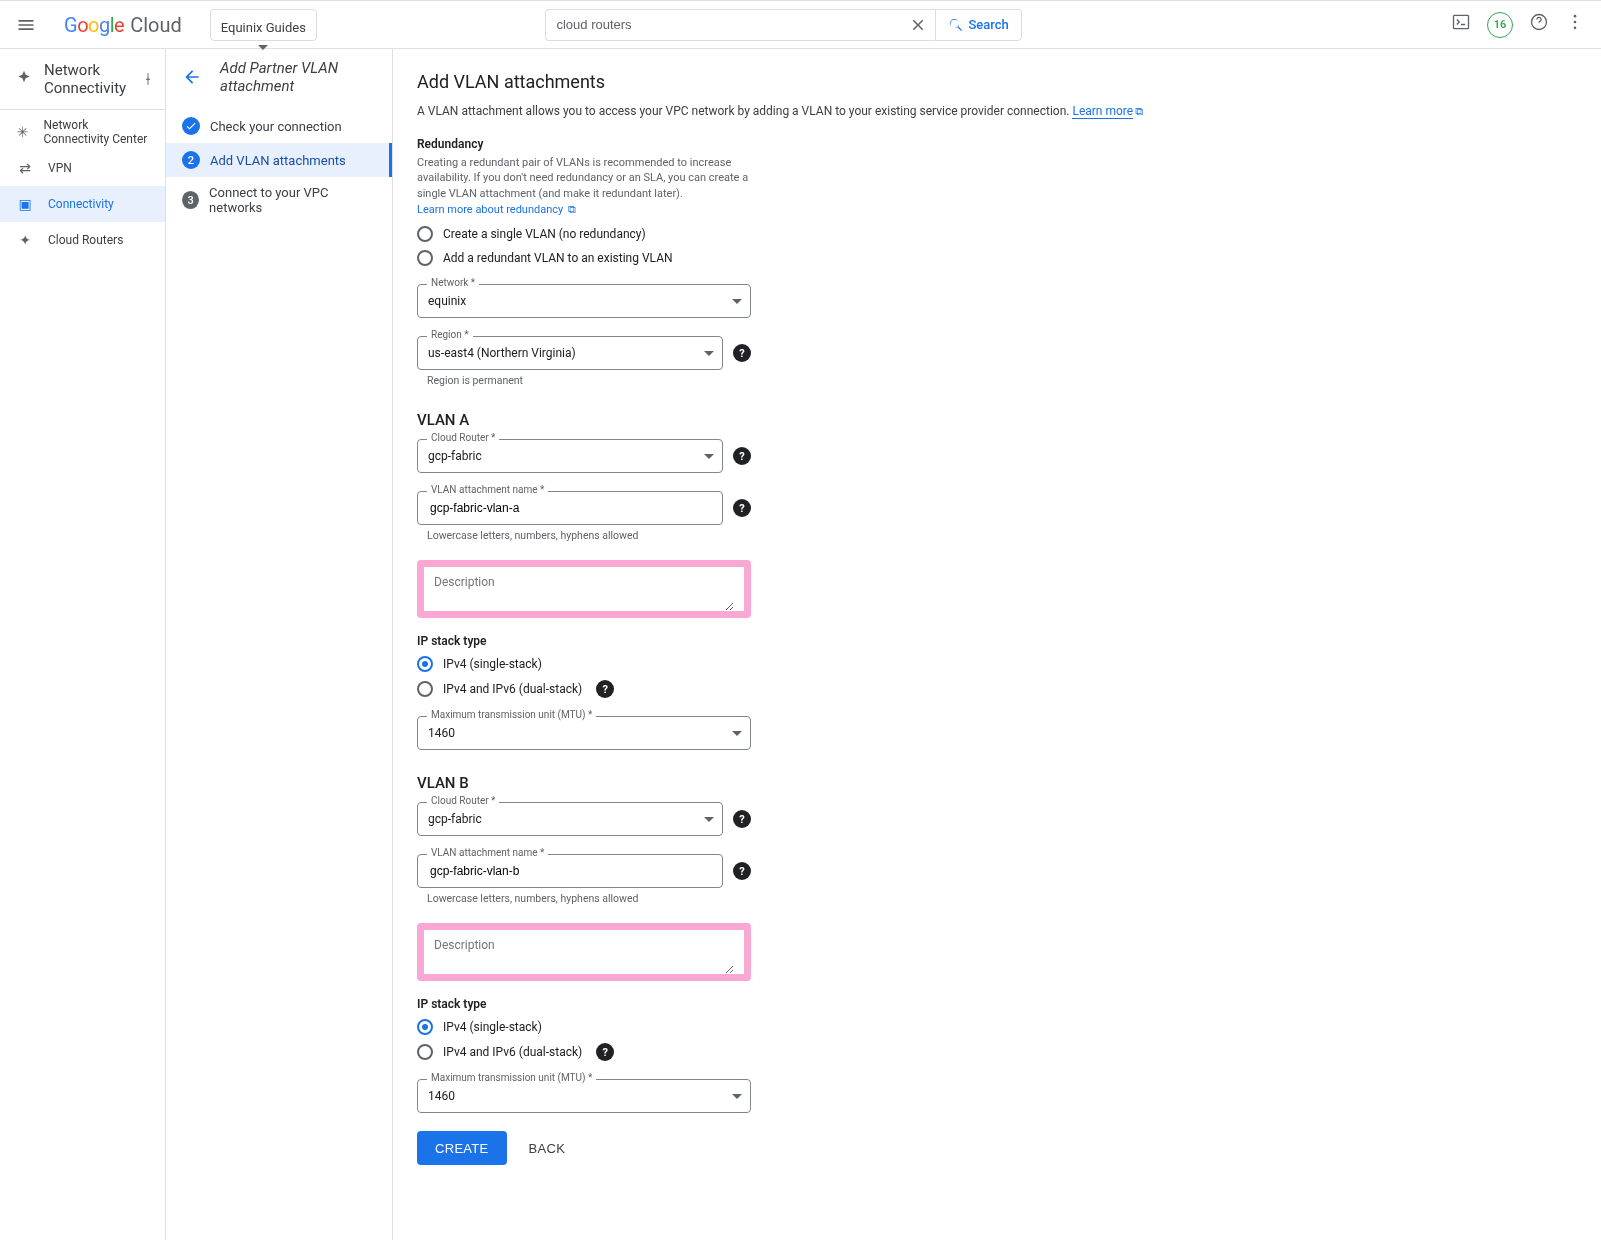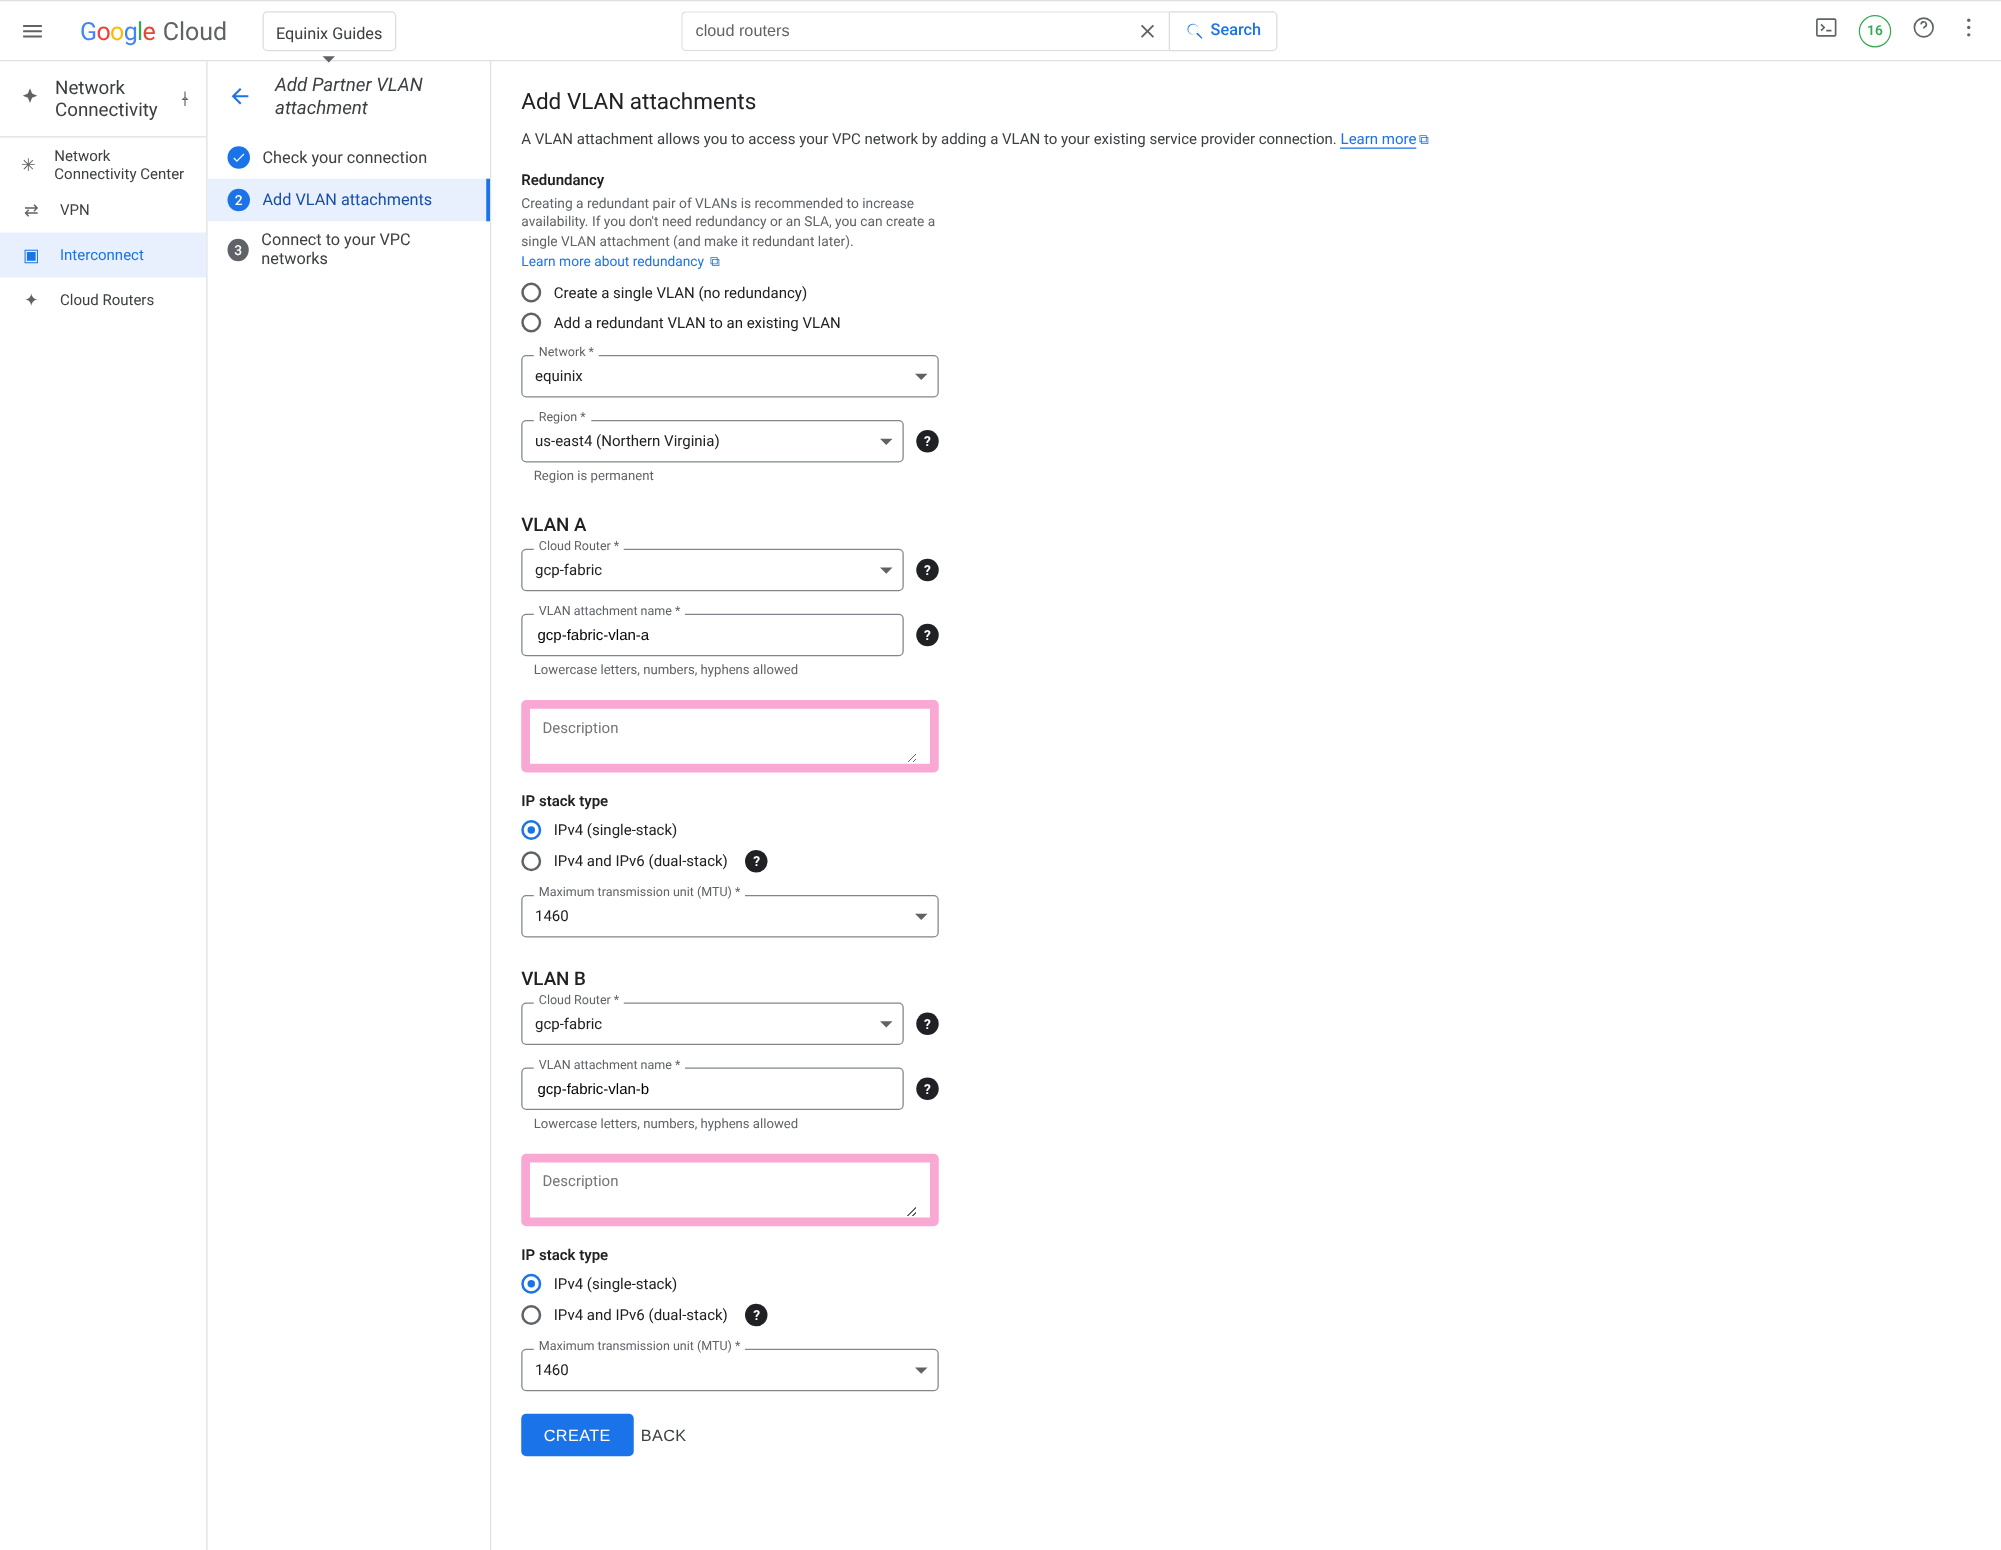--- a/index.html
+++ b/index.html
@@ -55,21 +55,21 @@
   .float-label { position: absolute; top: -7px; left: 10px; background: #fff; padding: 0 4px; font-size: 10px; color: #5f6368; z-index:1;}
   .field-box { border: 1px solid #80868b; border-radius: 4px; min-height: 34px; display: flex; align-items: center; padding: 0 8px 0 10px; font-size: 12px; cursor: pointer; position: relative; background:#fff; }
   .field-box .val { flex: 1; color: #202124; }
   .dropdown-caret { border-left: 5px solid transparent; border-right: 5px solid transparent; border-top: 5px solid #5f6368; width: 0; height: 0; }
   .help-circle { width: 18px; height: 18px; border-radius: 50%; background: #202124; color: #fff; display: flex; align-items: center; justify-content: center; font-size: 11px; font-weight: bold; cursor: pointer; flex-shrink:0;}
   .hint { font-size: 10.5px; color: #5f6368; margin: 4px 0 0 10px; }
   .vlan-section-title { font-size: 15px; font-weight: 500; margin: 24px 0 4px 0; }
   .text-input { border: none; outline: none; flex:1; font-size: 12px; background: transparent; }
   textarea.text-input { resize: vertical; min-height: 36px; padding: 8px 0; font-family: inherit; }
   .textarea-box { border: 7px solid #f9a8d4; border-radius: 4px; padding: 0 10px; min-height: 36px; display:flex; }
-  .btn-row { display: flex; margin-top: 18px; align-items:center;}
+  .btn-row { display: flex; gap: 16px; margin-top: 18px; align-items:center;}
   .btn-primary { background: #1a73e8; color: #fff; border: none; border-radius: 4px; height: 34px; padding: 0 18px; font-size: 13px; font-weight: 500; cursor: pointer; letter-spacing: 0.3px;}
   .btn-text { background: none; border: none; color: #3c4043; font-size: 13px; font-weight: 500; cursor: pointer; letter-spacing: 0.3px;}
   svg { display: block; }
 </style>
 </head>
 <body>
 
 <div class="top-divider"></div>
 
 <div class="header">
@@ -150,21 +150,21 @@
     <div class="nav-item">
       <span class="nav-ico">✳</span>
       <span>Network Connectivity Center</span>
     </div>
     <div class="nav-item">
       <span class="nav-ico">⇄</span>
       <span>VPN</span>
     </div>
     <div class="nav-item active">
       <span class="nav-ico">▣</span>
-      <span>Interconnect</span>
+      <span>Connectivity</span>
     </div>
     <div class="nav-item">
       <span class="nav-ico">✦</span>
       <span>Cloud Routers</span>
     </div>
   </div>
 
   <div class="stepper-col">
     <div class="stepper-head">
       <span class="back-arrow">

